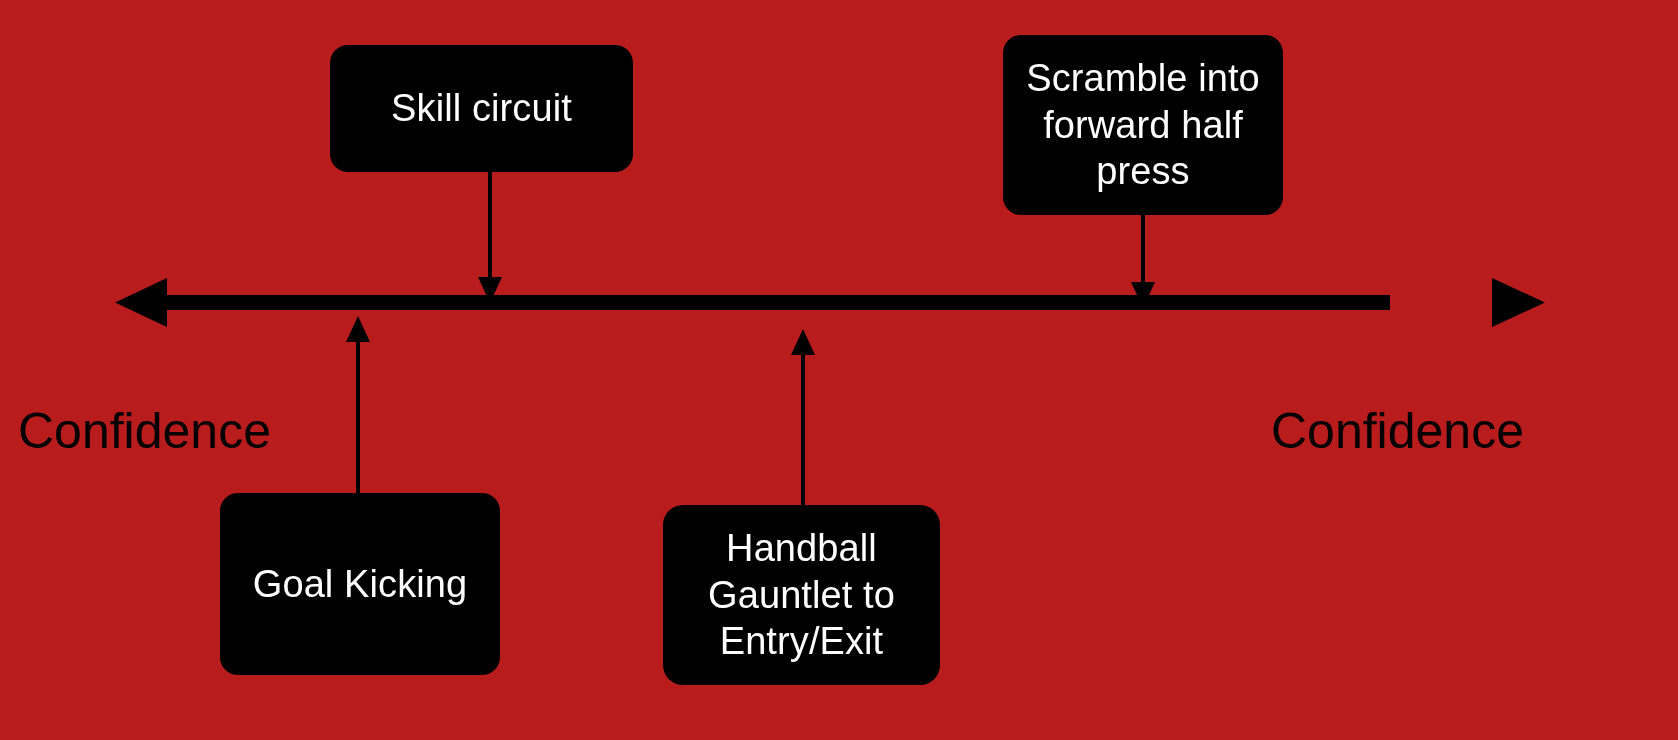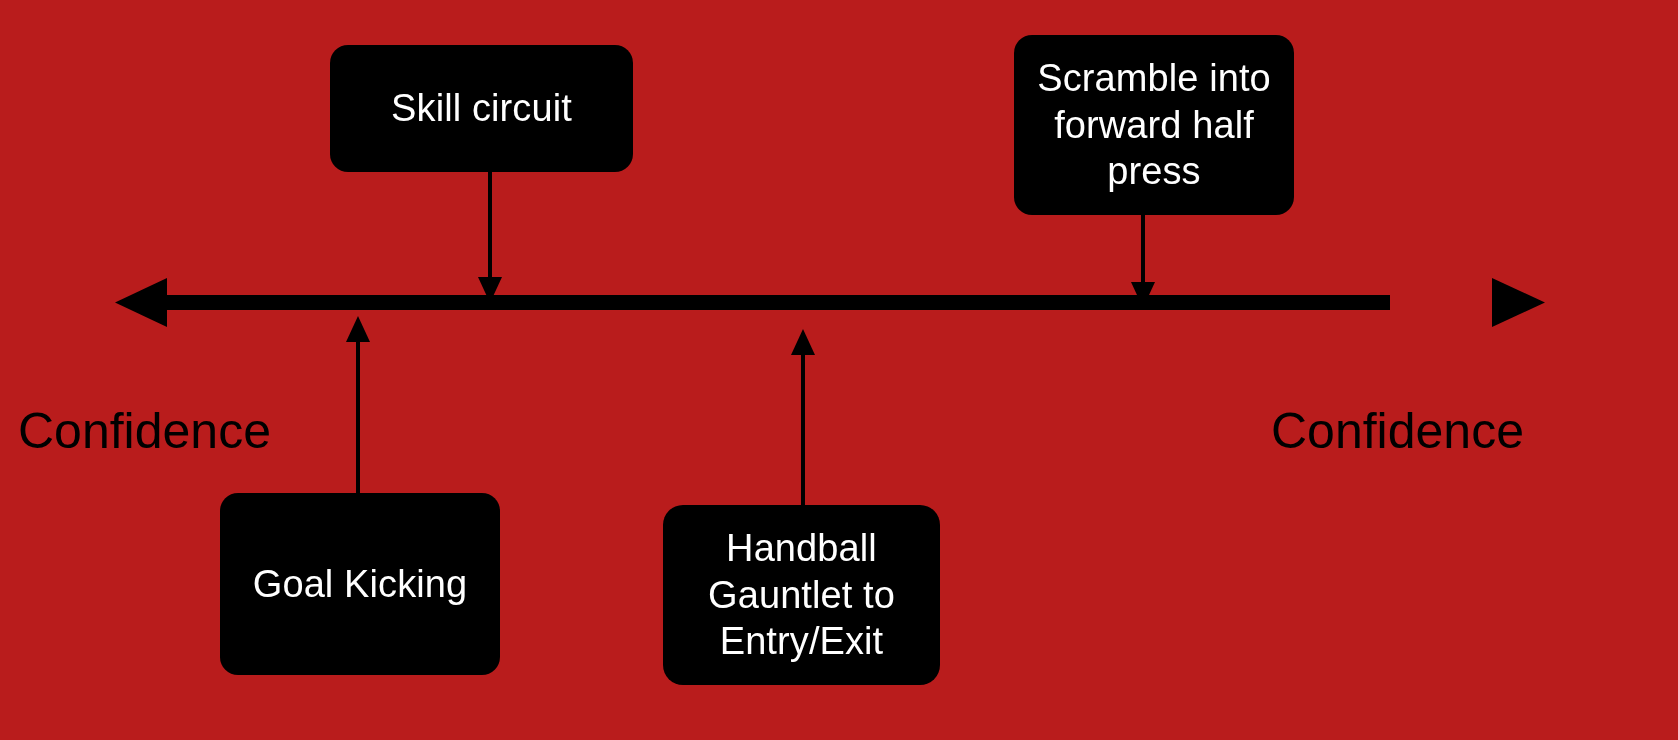--- a/index.html
+++ b/index.html
@@ -46,21 +46,21 @@
     position: absolute;
     color: #000000;
     font-family: "Liberation Sans", sans-serif;
     font-size: 50px;
     line-height: 1;
     white-space: nowrap;
     margin-top: 28px;
   }
   
   #box-skill-circuit      { left: 330px;  top: 45px;  width: 303px; height: 127px; }
-  #box-scramble-press     { left: 1003px; top: 35px;  width: 280px; height: 180px; margin-left: 11px; }
+  #box-scramble-press     { left: 1003px; top: 35px;  width: 280px; height: 180px; }
   #box-goal-kicking       { left: 220px;  top: 493px; width: 280px; height: 182px; }
   #box-handball-gauntlet  { left: 663px;  top: 505px; width: 277px; height: 180px; border-radius: 20px; }
   #label-confidence       { left: 18px;   top: 378px; }
   #label-competence       { left: 1271px; top: 378px; }
 </style>
 </head>
 <body>
 
 <div id="canvas">
 

